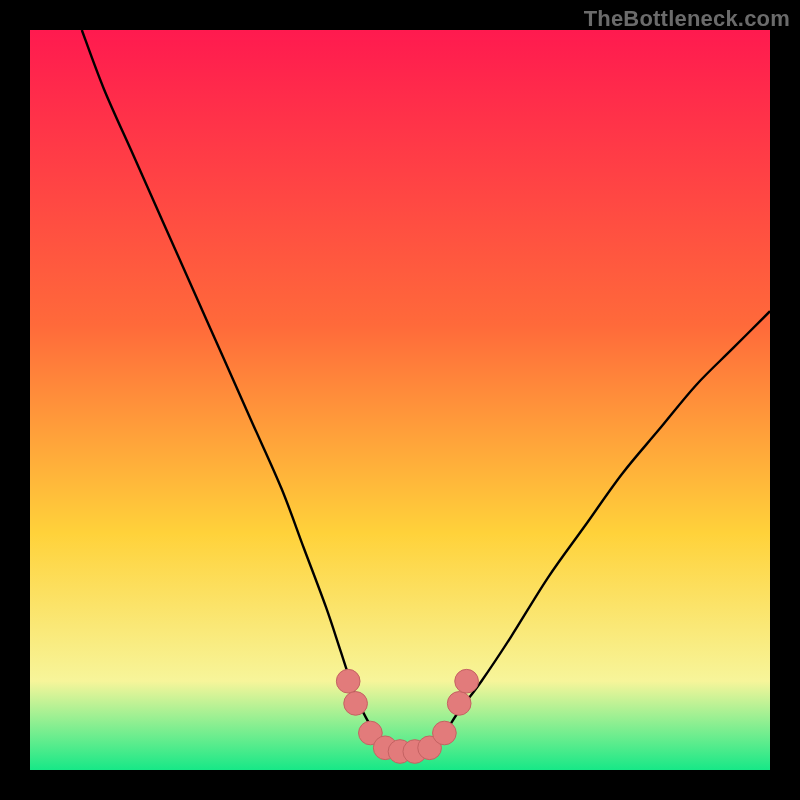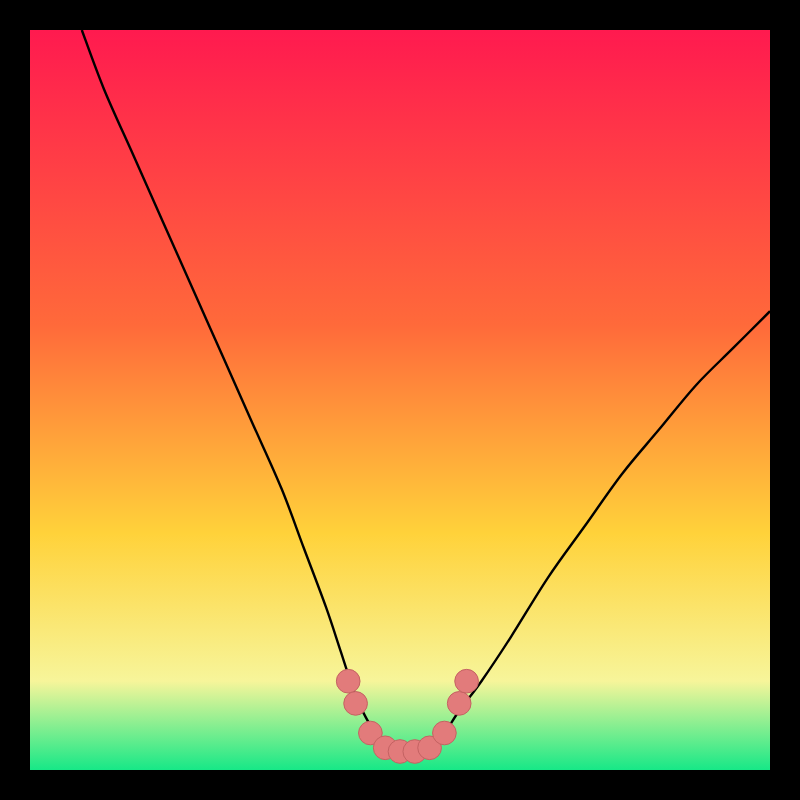--- a/index.html
+++ b/index.html
@@ -32,20 +32,21 @@
     font-weight: 600;
     color: #6b6b6b;
     letter-spacing: 0.2px;
   }
 </style>
 </head>
 <body>
 
 <div class="frame">
 
+  <div class="watermark">TheBottleneck.com</div>
 
   <div class="plot-area">
     <svg id="chart-svg" width="740" height="740" viewBox="0 0 740 740" preserveAspectRatio="none">
       <defs>
         <linearGradient id="bg-grad" x1="0" y1="0" x2="0" y2="1">
             <stop offset="0%" stop-color="#ff1a4f"></stop>
             <stop offset="40%" stop-color="#ff6a3a"></stop>
             <stop offset="68%" stop-color="#ffd23a"></stop>
             <stop offset="88%" stop-color="#f7f59a"></stop>
             <stop offset="100%" stop-color="#17e887"></stop>

